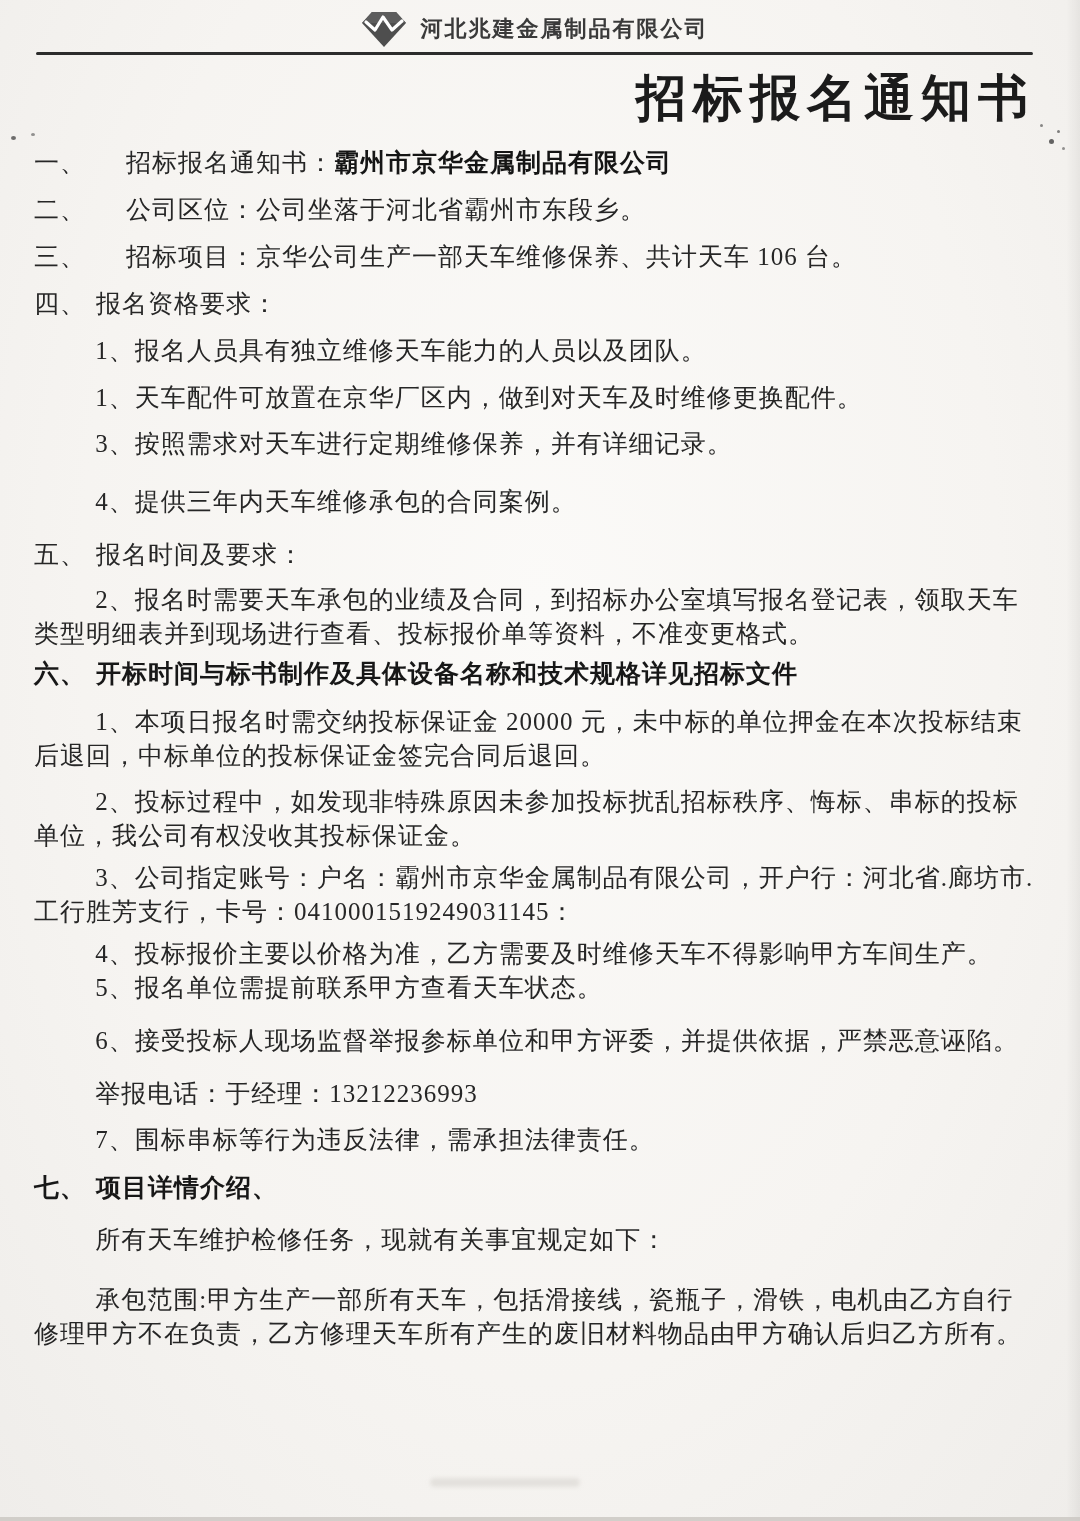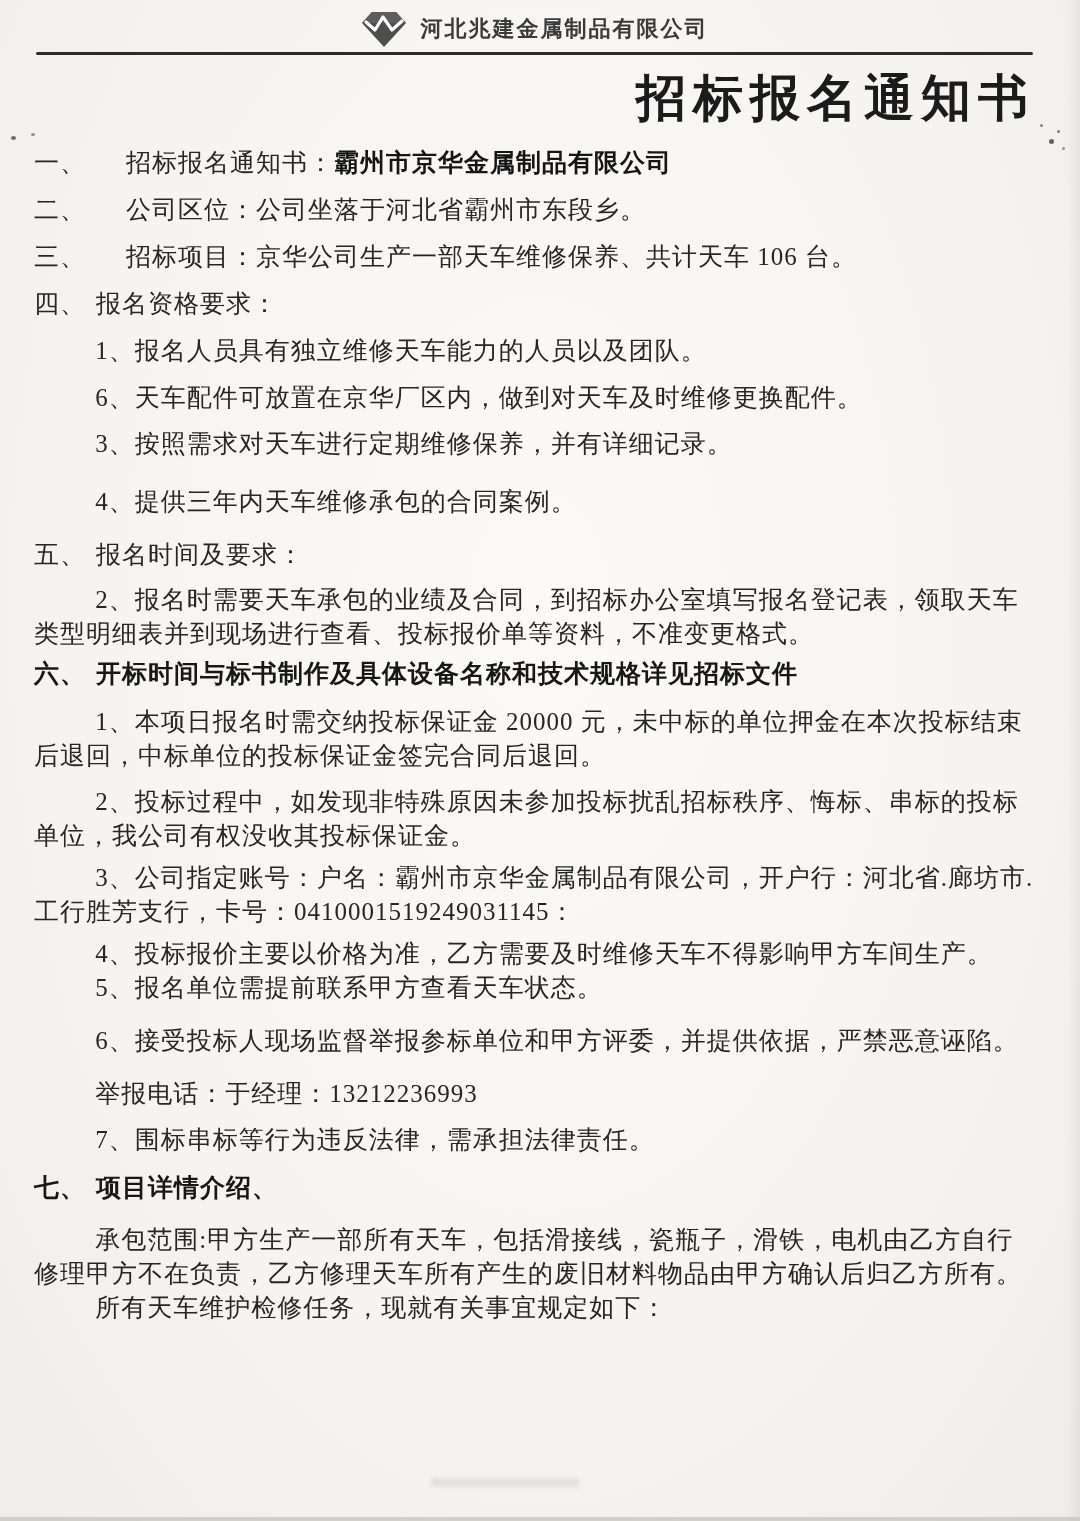--- a/index.html
+++ b/index.html
@@ -79,21 +79,21 @@
   <div class="line sec gap-wide mb13">
     <span class="num">三、</span>
     <span>招标项目：京华公司生产一部天车维修保养、共计天车 106 台。</span>
   </div>
 
   <div class="line sec gap-sm mb13">
     <span class="num">四、</span>
     <span>报名资格要求：</span>
   </div>
   <p class="line sub mb13">1、报名人员具有独立维修天车能力的人员以及团队。</p>
-  <p class="line sub mb12">6、天车配件可放置在京华厂区内，做到对天车及时维修更换配件。</p>
+  <p class="line sub mb12">1、天车配件可放置在京华厂区内，做到对天车及时维修更换配件。</p>
   <p class="line sub mb10">3、按照需求对天车进行定期维修保养，并有详细记录。</p>
   <p class="line sub mb19">4、提供三年内天车维修承包的合同案例。</p>
 
   <div class="line sec gap-sm mb11">
     <span class="num">五、</span>
     <span>报名时间及要求：</span>
   </div>
   <p class="line sub mb6">2、报名时需要天车承包的业绩及合同，到招标办公室填写报名登记表，领取天车类型明细表并到现场进行查看、投标报价单等资料，不准变更格式。</p>
 
   <div class="line sec gap-sm bold mb14">
@@ -106,22 +106,22 @@
   <p class="line sub mb16">4、投标报价主要以价格为准，乙方需要及时维修天车不得影响甲方车间生产。</p>
   <p class="line sub mb19">5、报名单位需提前联系甲方查看天车状态。</p>
   <p class="line sub mb19">6、接受投标人现场监督举报参标单位和甲方评委，并提供依据，严禁恶意诬陷。</p>
   <p class="line sub mb28">举报电话：于经理：13212236993</p>
   <p class="line sub mb14">7、围标串标等行为违反法律，需承担法律责任。</p>
 
   <div class="line sec gap-sm bold mb18">
     <span class="num">七、</span>
     <span>项目详情介绍、</span>
   </div>
+  <p class="line sub mb26">所有天车维护检修任务，现就有关事宜规定如下：</p>
   <p class="line sub">承包范围:甲方生产一部所有天车，包括滑接线，瓷瓶子，滑铁，电机由乙方自行修理甲方不在负责，乙方修理天车所有产生的废旧材料物品由甲方确认后归乙方所有。</p>
-  <p class="line sub mb26">所有天车维护检修任务，现就有关事宜规定如下：</p>
 
   <span class="speck sp1"></span>
   <span class="speck sp2"></span>
   <span class="speck sp3"></span>
   <span class="speck sp4"></span>
   <span class="speck sp5"></span>
   <span class="speck sp6"></span>
   <span class="smudge"></span>
   <span class="right-shade"></span>
   <span class="bottom-edge"></span>

